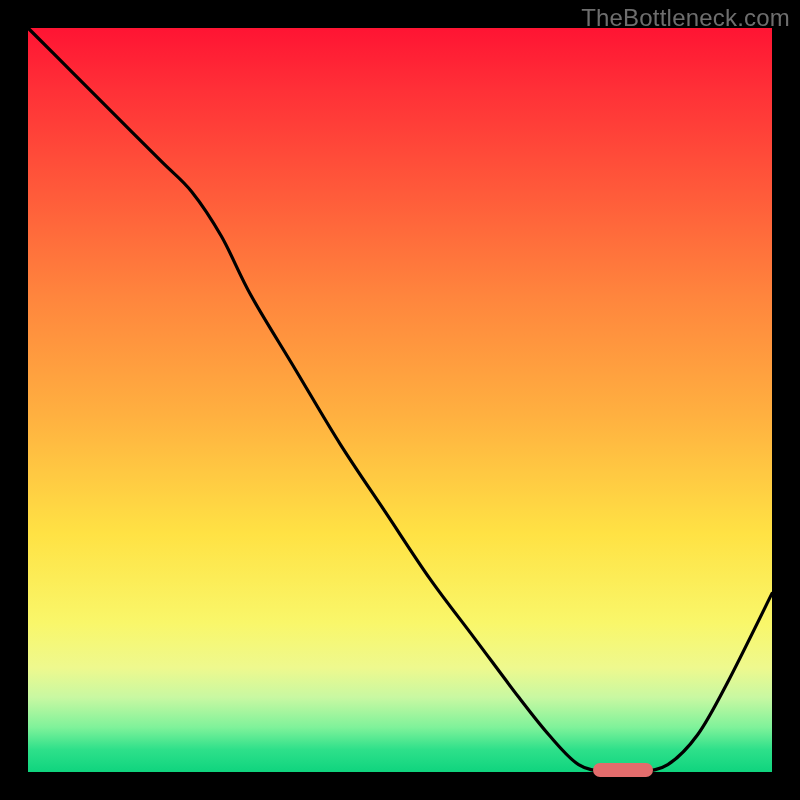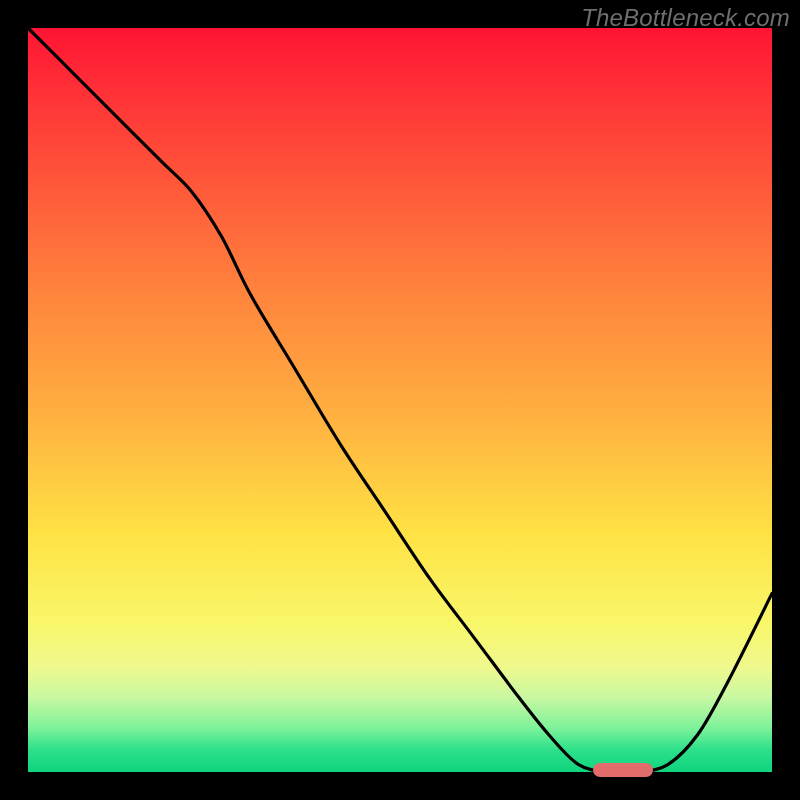--- a/index.html
+++ b/index.html
@@ -11,21 +11,20 @@
     overflow: hidden;
     font-family: Arial, Helvetica, sans-serif;
   }
   .chart-frame {
     position: absolute;
     left: 0;
     top: 0;
     width: 800px;
     height: 732px;
     background: #000;
-    font-style: italic;
   }
   .plot-area {
     position: absolute;
     left: 28px;
     top: 28px;
     width: 744px;
     height: 744px;
     
     background: linear-gradient(to bottom,
       #ff1433 0%,

